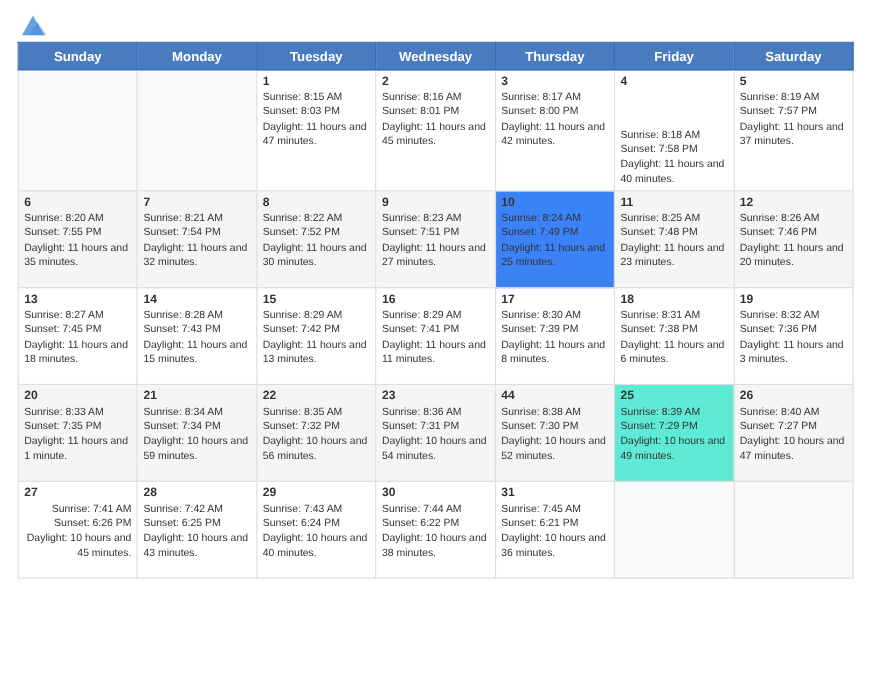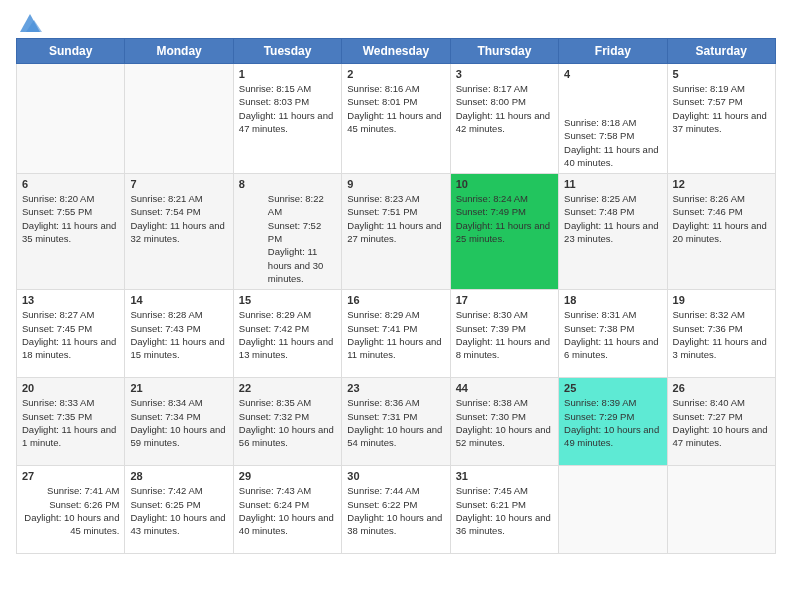--- a/index.html
+++ b/index.html
@@ -155,31 +155,31 @@
 Daylight: 11 hours and 35 minutes.</div>
           </td>
           <td style="background: rgb(245, 245, 245);">
             <span class="day-num">7</span>
             <div class="day-info" style="white-space: pre-line;">Sunrise: 8:21 AM
 Sunset: 7:54 PM
 Daylight: 11 hours and 32 minutes.</div>
           </td>
           <td style="background: rgb(245, 245, 245);">
             <span class="day-num">8</span>
-            <div class="day-info" style="white-space: pre-line; margin-left: 29px;">Sunrise: 8:22 AM
+            <div class="day-info" style="white-space: pre-line;">Sunrise: 8:22 AM
 Sunset: 7:52 PM
 Daylight: 11 hours and 30 minutes.</div>
           </td>
           <td style="background: rgb(245, 245, 245);">
             <span class="day-num">9</span>
             <div class="day-info" style="white-space: pre-line;">Sunrise: 8:23 AM
 Sunset: 7:51 PM
 Daylight: 11 hours and 27 minutes.</div>
           </td>
-          <td style="background: #22c55e;">
+          <td style="background: #3b82f6;">
             <span class="day-num">10</span>
             <div class="day-info" style="white-space: pre-line;">Sunrise: 8:24 AM
 Sunset: 7:49 PM
 Daylight: 11 hours and 25 minutes.</div>
           </td>
           <td style="background: rgb(245, 245, 245);">
             <span class="day-num">11</span>
             <div class="day-info" style="white-space: pre-line;">Sunrise: 8:25 AM
 Sunset: 7:48 PM
 Daylight: 11 hours and 23 minutes.</div>

